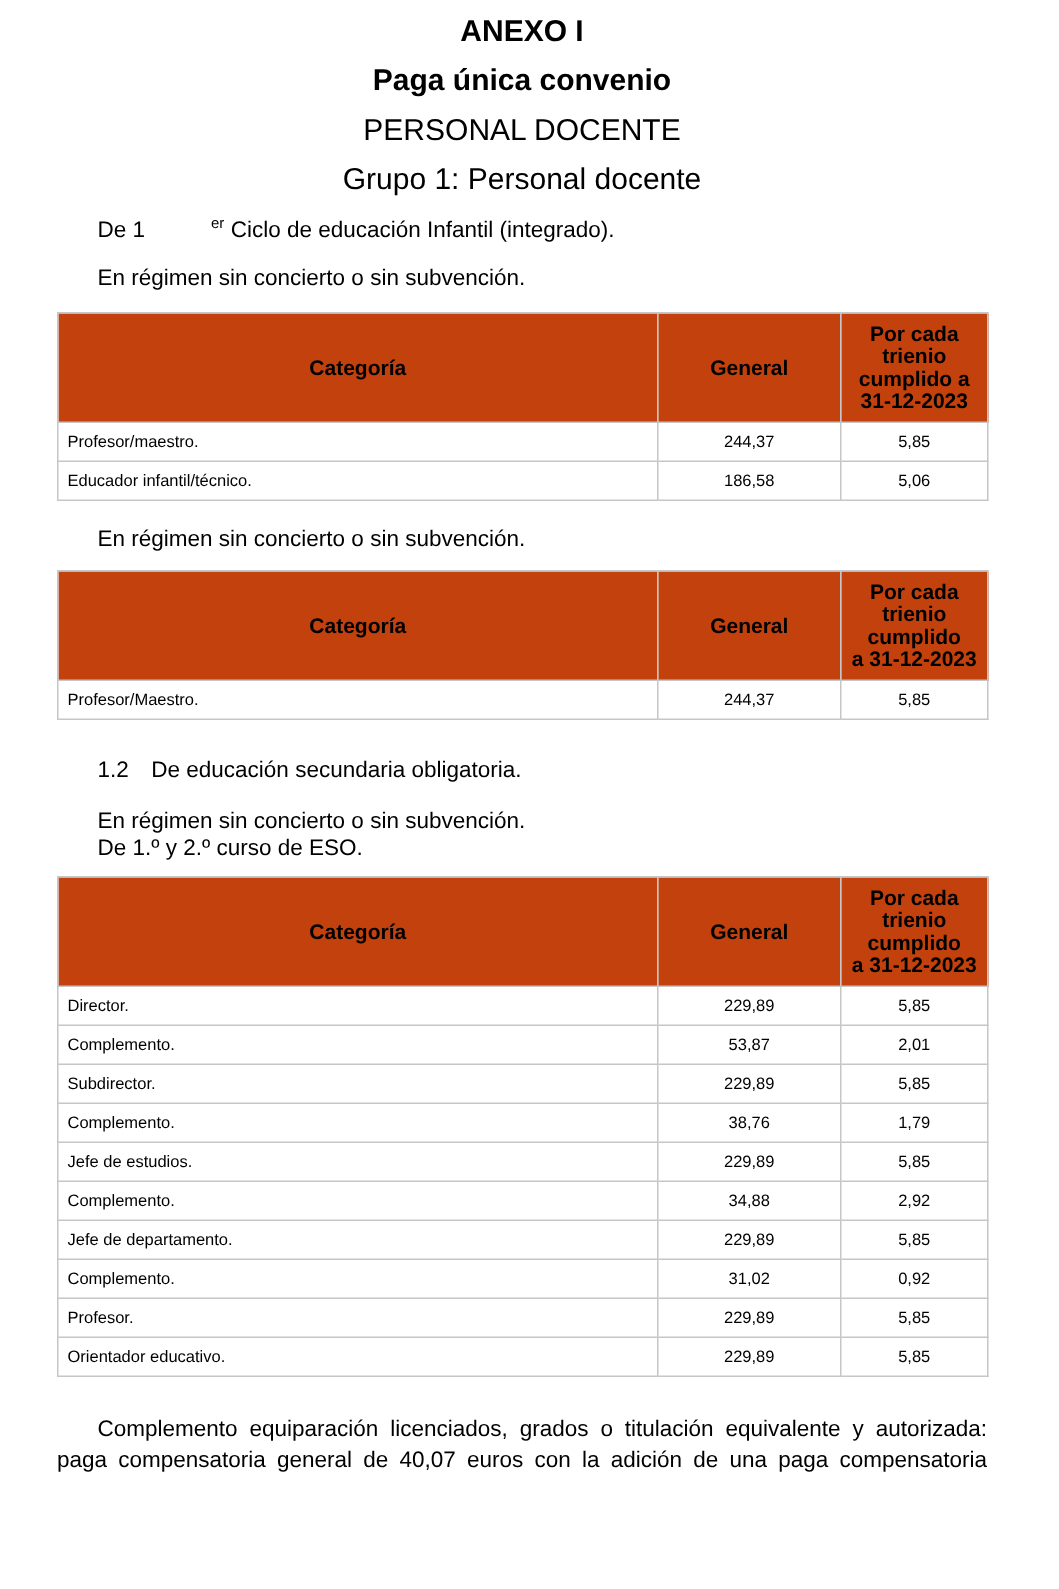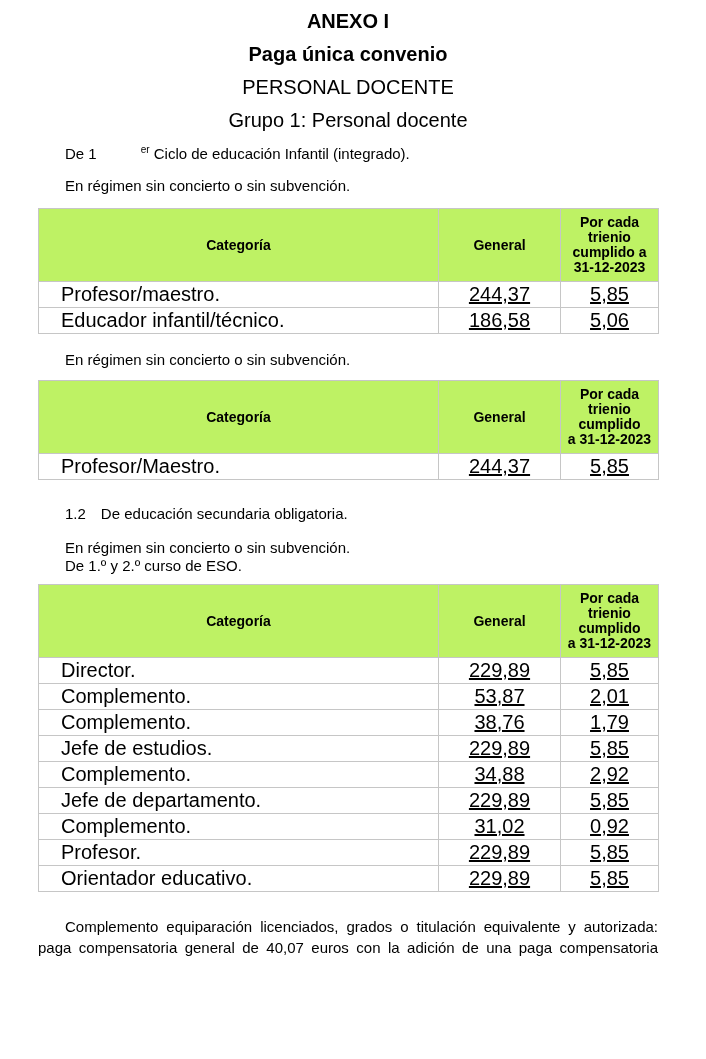--- a/index.html
+++ b/index.html
@@ -45,36 +45,36 @@
     table-layout: fixed;
   }
   .t1 { margin-top: 15px; }
   .t2 { margin-top: 13px; }
   .t3 { margin-top: 9px; }
   col.c0 { width: 400px; }
   col.c1 { width: 122px; }
   col.c2 { width: 98px; }
   th, td { border: 1px solid #c6c6c6; }
   th {
-    background: #bef264;
+    background: #c2410c;
     font-weight: bold;
     font-size: 14px;
     line-height: 15px;
     text-align: center;
     vertical-align: middle;
     white-space: pre-line;
     padding: 6px 4px;
   }
   td {
-    font-size: 20px;
+    font-size: 11px;
     height: 26px;
     vertical-align: middle;
-    padding: 0 22px;
-  }
-  td.c1, td.c2 { text-align: center; text-decoration: underline; }
+    padding: 0 6px;
+  }
+  td.c1, td.c2 { text-align: center; }
 
   
   .final-para { margin-top: 24px; }
   .final-line {
     font-size: 15px;
     line-height: 21px;
     text-align: justify;
     text-align-last: justify;
   }
   .final-line.first { text-indent: 27px; }
@@ -173,20 +173,25 @@
           <td class="c0">Director.</td>
           <td class="c1">229,89</td>
           <td class="c2">5,85</td>
         </tr>
         <tr>
           <td class="c0">Complemento.</td>
           <td class="c1">53,87</td>
           <td class="c2">2,01</td>
         </tr>
         <tr>
+          <td class="c0">Subdirector.</td>
+          <td class="c1">229,89</td>
+          <td class="c2">5,85</td>
+        </tr>
+        <tr>
           <td class="c0">Complemento.</td>
           <td class="c1">38,76</td>
           <td class="c2">1,79</td>
         </tr>
         <tr>
           <td class="c0">Jefe de estudios.</td>
           <td class="c1">229,89</td>
           <td class="c2">5,85</td>
         </tr>
         <tr>

